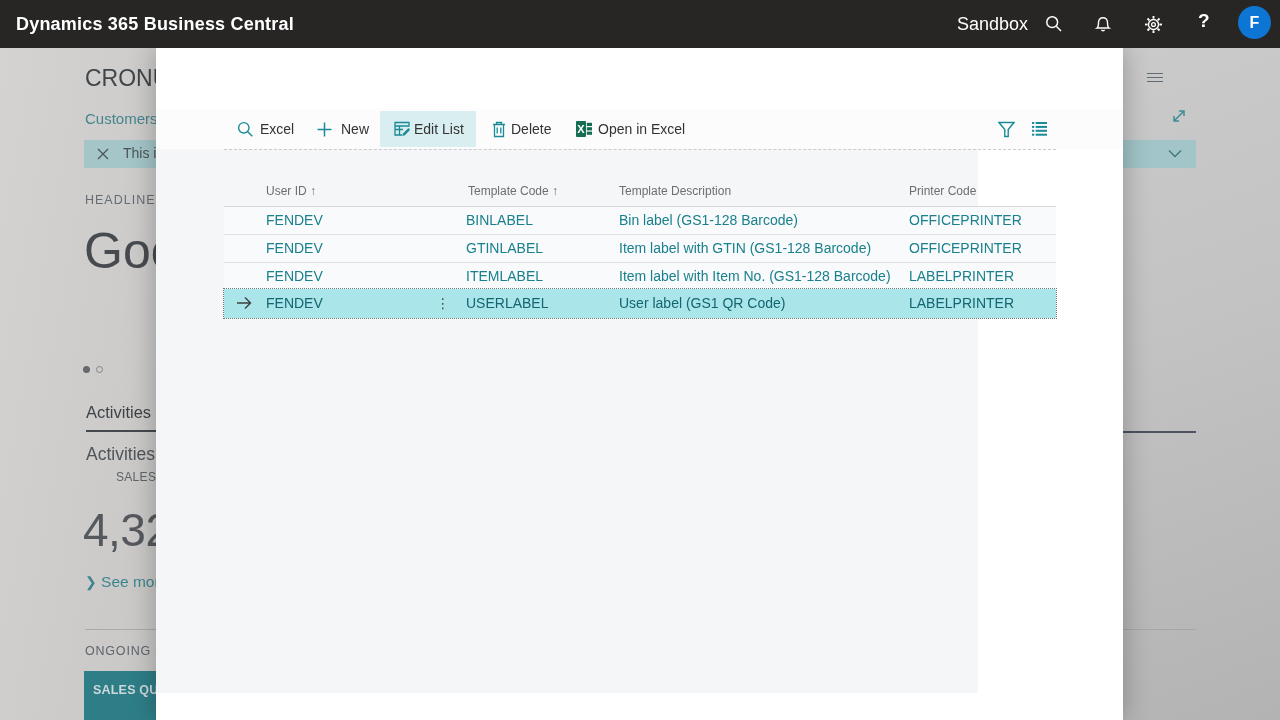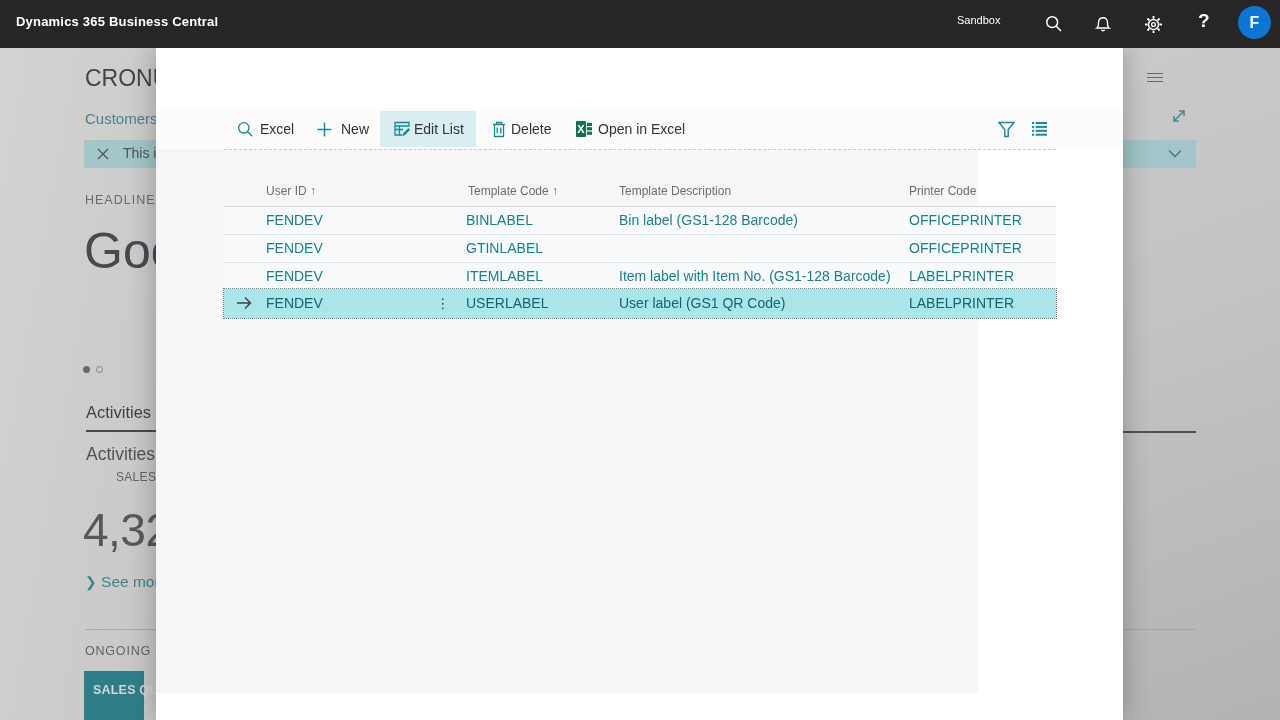--- a/index.html
+++ b/index.html
@@ -2,22 +2,22 @@
 <html><head>
 <meta charset="utf-8">
 <style>
   * { margin:0; padding:0; box-sizing:border-box; }
   html,body { width:1280px; height:720px; overflow:hidden; }
   body { font-family:"Liberation Sans", sans-serif; position:relative; background:#cccccc; }
   .abs { position:absolute; }
 
   
   #topbar { position:absolute; left:0; top:0; width:1280px; height:48px; background:#272625; color:#fff; z-index:30; }
-  #brand { position:absolute; left:16px; top:14px; font-size:13px; font-weight:bold; letter-spacing:0.2px;text-align:right; }
-  #sandbox { position:absolute; left:957px; top:14px; font-size:11px; }
+  #brand { position:absolute; left:16px; top:14px; font-size:18px; font-weight:bold; letter-spacing:0.2px;text-align:right; }
+  #sandbox { position:absolute; left:957px; top:14px; font-size:18px; }
 
   
   #bgL { position:absolute; left:0; top:48px; width:156px; height:672px;
          background:linear-gradient(100deg,#d4d3d2 0%, #cdcccb 60%, #c8c7c6 100%); overflow:hidden; z-index:1;}
   #bgR { position:absolute; left:1123px; top:48px; width:157px; height:672px;
          background:linear-gradient(160deg,#cbcaca 0%, #c4c3c3 40%, #b4b3b3 100%); overflow:hidden; z-index:1;}
   #bgL > div, #bgR > div { position:absolute; white-space:nowrap; }
   #bgL div, #bgR div { white-space:nowrap; }
 
   
@@ -88,21 +88,21 @@
   <div style="left:83px;top:318px;width:7px;height:7px;border-radius:50%;background:#66696c;"></div>
   <div style="left:96px;top:318px;width:7px;height:7px;border-radius:50%;border:1.3px solid #818488;"></div>
   <div style="left:86px;top:355px;font-size:16.5px;color:#3e4246;">Activities</div>
   <div style="left:86px;top:382px;width:70px;height:2px;background:#45494d;"></div>
   <div style="left:86px;top:396px;font-size:17.5px;color:#515559;">Activitie<span style="letter-spacing:-3px">s</span></div>
   <div style="left:86px;top:422px;font-size:12px;letter-spacing:0.3px;color:#5d6468;margin-left:30px;">SALES THIS</div>
   <div style="left:83px;top:455px;font-size:46px;letter-spacing:-0.5px;color:#55595d;">4,32</div>
   <div style="left:85px;top:525px;font-size:15.5px;color:#3d858e;"><span style="font-size:14px;">❯</span> See mor</div>
   <div style="left:85px;top:581px;width:71px;height:1px;background:#a8abad;"></div>
   <div style="left:85px;top:596px;font-size:12.5px;letter-spacing:0.8px;color:#5d646a;">ONGOING S</div>
-  <div style="left:84px;top:623px;width:60px;height:49px;background:#2e7e87;">
+  <div style="left:84px;top:623px;width:72px;height:49px;background:#2e7e87;">
     <div style="position:absolute;left:9px;top:12px;font-size:12.5px;font-weight:bold;color:#ccd8da;letter-spacing:0.2px;">SALES QU</div>
   </div>
 </div>
 
 <div id="bgR">
   <div style="left:24px;top:25px;width:16px;height:1.4px;background:#606b73;"></div>
   <div style="left:24px;top:29px;width:16px;height:1.4px;background:#606b73;"></div>
   <div style="left:24px;top:33px;width:16px;height:1.4px;background:#606b73;"></div>
   <svg style="position:absolute;left:47px;top:59px" width="18" height="18" viewBox="0 0 18 18">
       <path d="M4 14 L14 4 M9 4 L14 4 L14 9 M4 9 L4 14 L9 14" fill="none" stroke="#3d8d96" stroke-width="1.5"></path>
@@ -173,20 +173,21 @@
       <div id="hline"></div>
       <div class="row" style="top:58px;">
         <span class="c1">FENDEV</span>
           <span class="c2">BINLABEL</span>
           <span class="c3">Bin label (GS1-128 Barcode)</span>
           <span class="c4">OFFICEPRINTER</span>
       </div>
       <div class="row" style="top:86px;">
         <span class="c1">FENDEV</span>
           <span class="c2">GTINLABEL</span>
+          <span class="c3">Item label with GTIN (GS1-128 Barcode)</span>
           <span class="c4">OFFICEPRINTER</span>
       </div>
       <div class="row" style="top:114px;">
         <span class="c1">FENDEV</span>
           <span class="c2">ITEMLABEL</span>
           <span class="c3">Item label with Item No. (GS1-128 Barcode)</span>
           <span class="c4">LABELPRINTER</span>
       </div>
       <div id="selrow">
         <svg style="position:absolute;left:12px;top:7px" width="16" height="14" viewBox="0 0 16 14">

